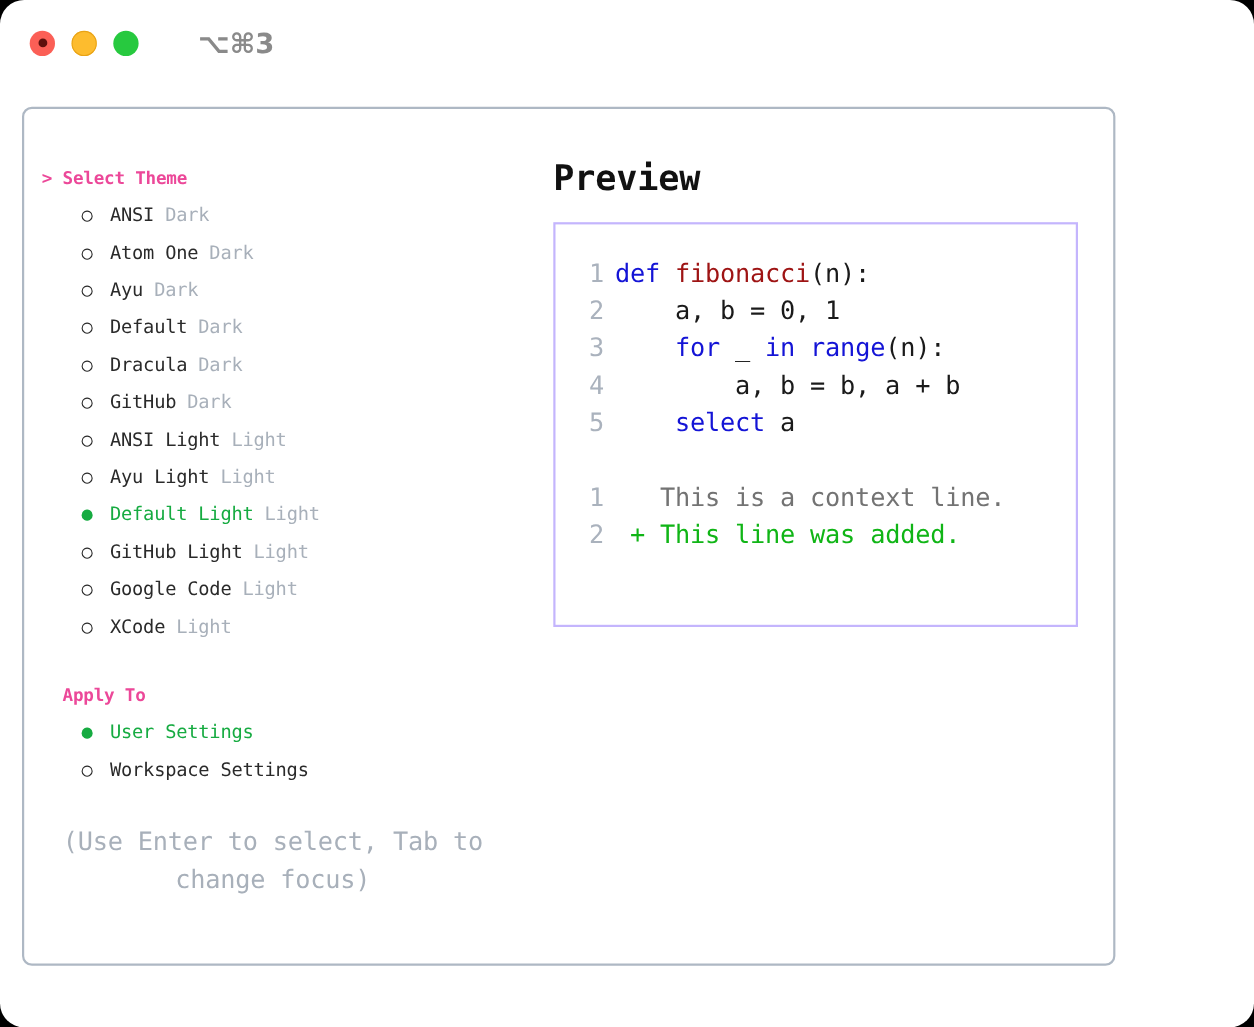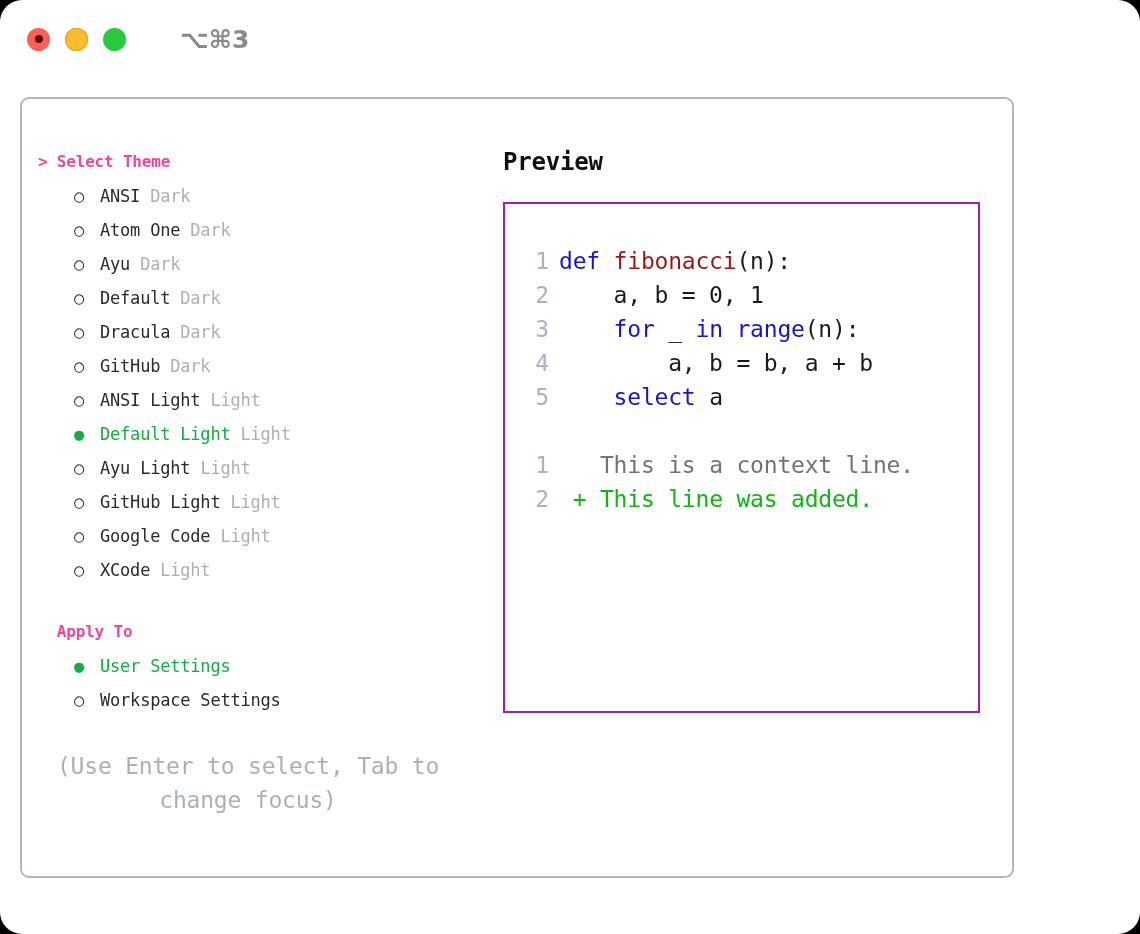--- a/index.html
+++ b/index.html
@@ -130,35 +130,35 @@
 
   
   #right-col {
     position: absolute;
     left: 481px;
     top: 46px;
     width: 500px;
   }
 
   #preview-title {
-    font-size: 24px;
+    font-size: 32px;
     font-weight: bold;
     color: #111111;
     height: 34px;
     line-height: 34px;
     letter-spacing: -0.2px;
   }
 
   #preview-box {
     margin-top: 23px;
     width: 477px;
-    height: 511px;
-    border: 2px solid #a21caf;
+    height: 368px;
+    border: 2px solid #c4b5fd;
     background: #ffffff;
-    padding: 40px 0 0 18px;
+    padding: 28px 0 0 18px;
   }
 
   .code-line {
     height: 34px;
     line-height: 34px;
     font-size: 23px;
     white-space: pre;
     letter-spacing: -0.2px;
   }
 
@@ -202,22 +202,22 @@
       <div class="section-header">&gt; Select Theme</div>
 
       <div id="theme-list">
           <div class="opt-row"><span class="marker">○</span><span class="opt-label">ANSI</span> <span class="opt-variant">Dark</span></div>
           <div class="opt-row"><span class="marker">○</span><span class="opt-label">Atom One</span> <span class="opt-variant">Dark</span></div>
           <div class="opt-row"><span class="marker">○</span><span class="opt-label">Ayu</span> <span class="opt-variant">Dark</span></div>
           <div class="opt-row"><span class="marker">○</span><span class="opt-label">Default</span> <span class="opt-variant">Dark</span></div>
           <div class="opt-row"><span class="marker">○</span><span class="opt-label">Dracula</span> <span class="opt-variant">Dark</span></div>
           <div class="opt-row"><span class="marker">○</span><span class="opt-label">GitHub</span> <span class="opt-variant">Dark</span></div>
           <div class="opt-row"><span class="marker">○</span><span class="opt-label">ANSI Light</span> <span class="opt-variant">Light</span></div>
+          <div class="opt-row"><span class="marker">○</span><span class="opt-label">Ayu Light</span> <span class="opt-variant">Light</span></div>
           <div class="opt-row selected"><span class="marker">●</span><span class="opt-label">Default Light</span> <span class="opt-variant">Light</span></div>
-          <div class="opt-row"><span class="marker">○</span><span class="opt-label">Ayu Light</span> <span class="opt-variant">Light</span></div>
           <div class="opt-row"><span class="marker">○</span><span class="opt-label">GitHub Light</span> <span class="opt-variant">Light</span></div>
           <div class="opt-row"><span class="marker">○</span><span class="opt-label">Google Code</span> <span class="opt-variant">Light</span></div>
           <div class="opt-row"><span class="marker">○</span><span class="opt-label">XCode</span> <span class="opt-variant">Light</span></div>
         </div>
 
       <div id="apply-section">
         <div class="section-header">  Apply To</div>
         <div id="apply-list">
             <div class="opt-row selected"><span class="marker">●</span><span class="opt-label">User Settings</span></div>
             <div class="opt-row"><span class="marker">○</span><span class="opt-label">Workspace Settings</span></div>

